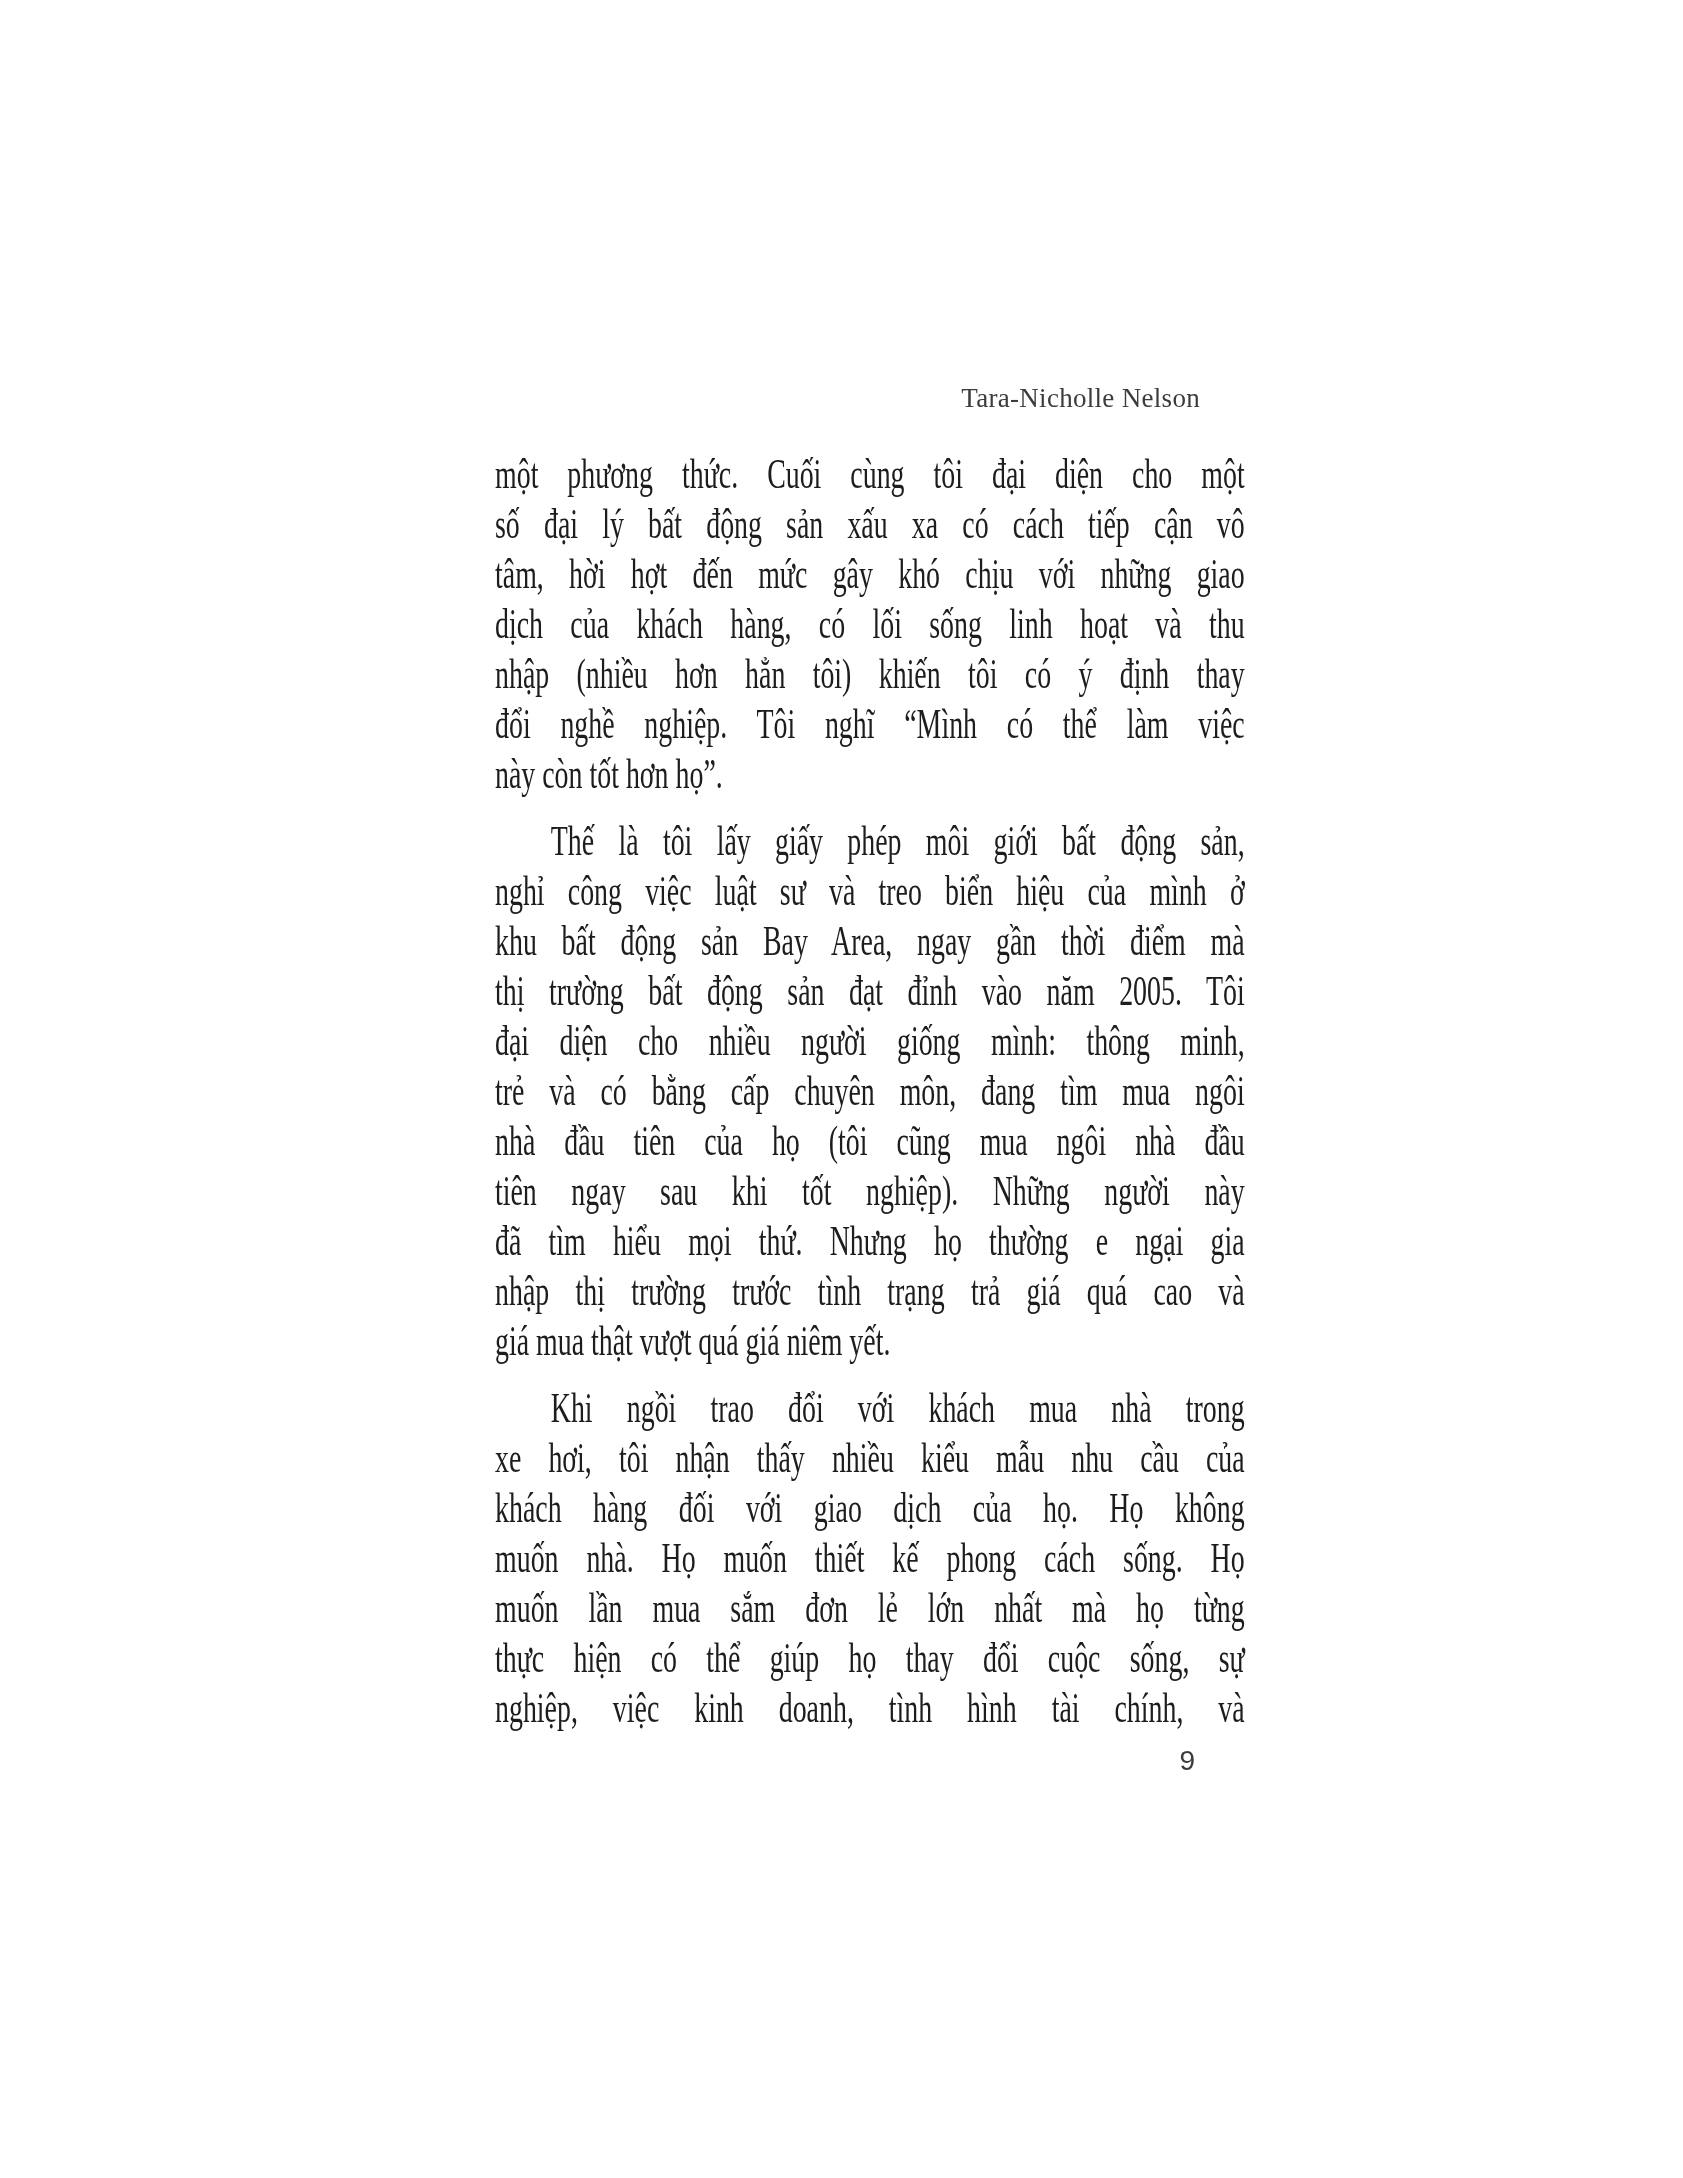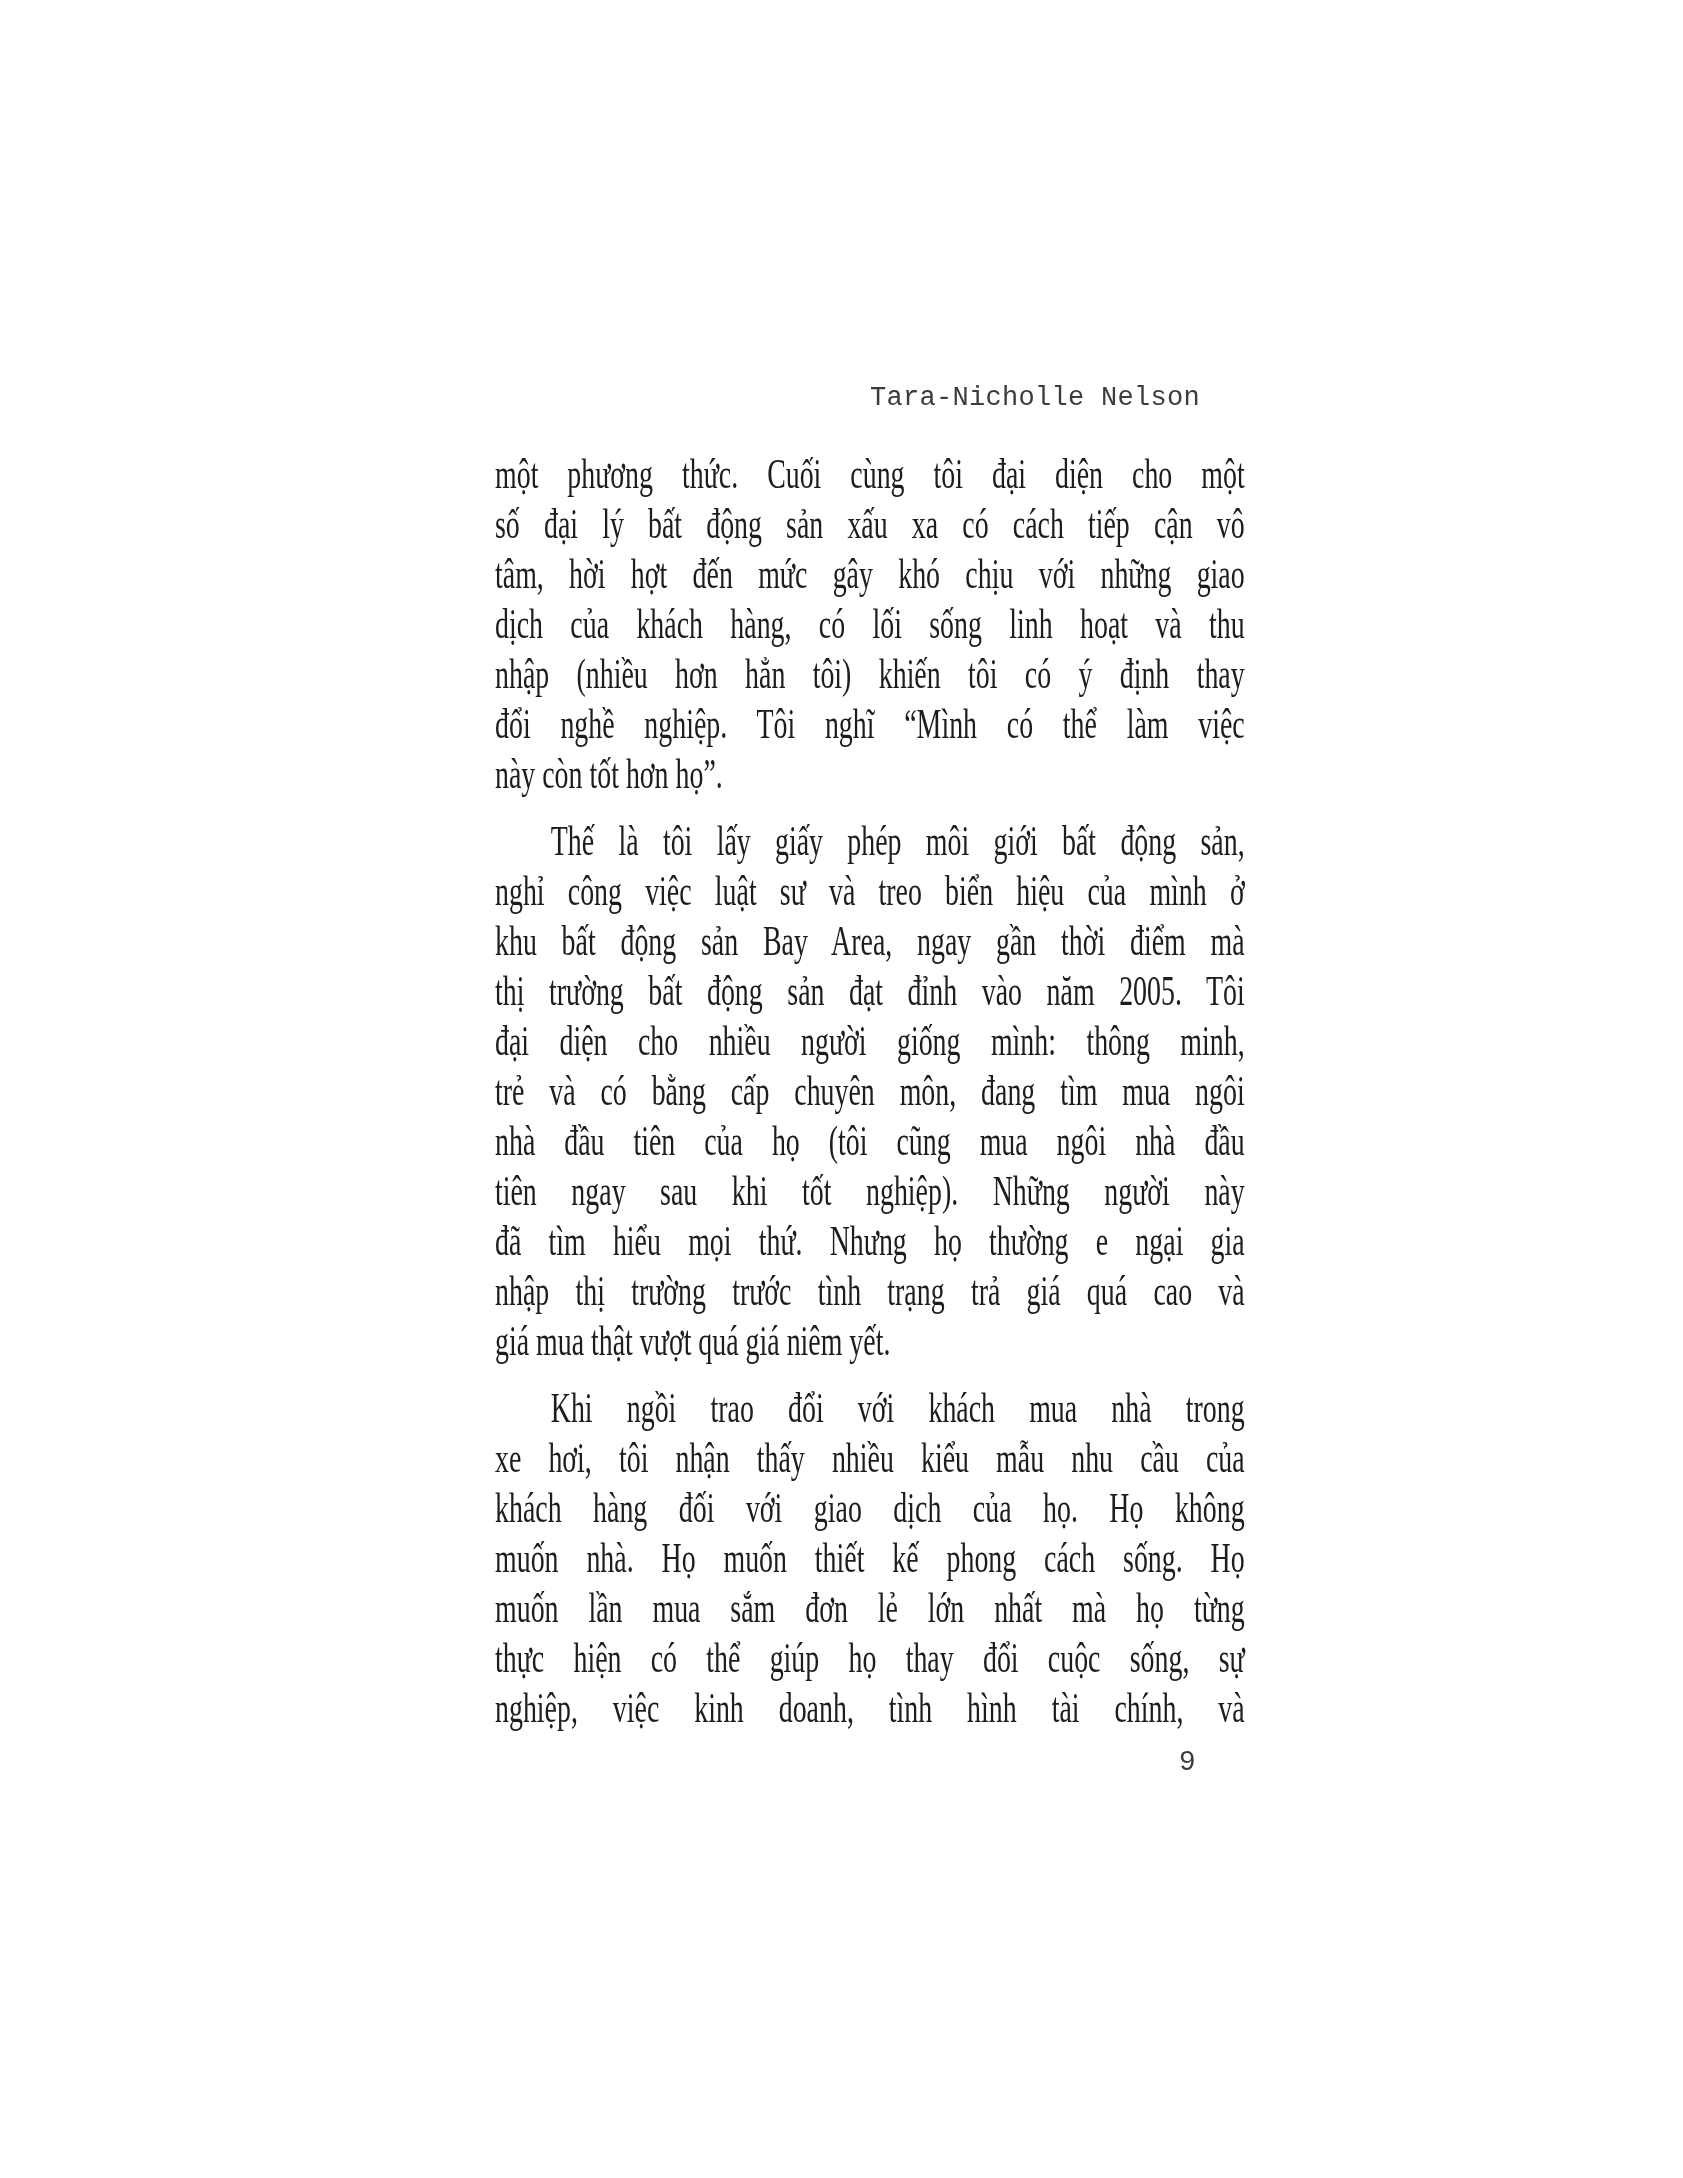--- a/index.html
+++ b/index.html
@@ -9,21 +9,21 @@
     height: 2178px;
     background: #ffffff;
     overflow: hidden;
   }
   .running-header {
     position: absolute;
     left: 0;
     right: 483px;
     top: 384px;
     text-align: right;
-    font-family: Liberation Mono, monospace;
+    font-family: Liberation Serif, serif;
     font-size: 27px;
     line-height: 28px;
     letter-spacing: 0.3px;
     color: #3c3c3c;
   }
   .body-text {
     position: absolute;
     left: 495px;
     top: 449px;
     width: 1129px;

